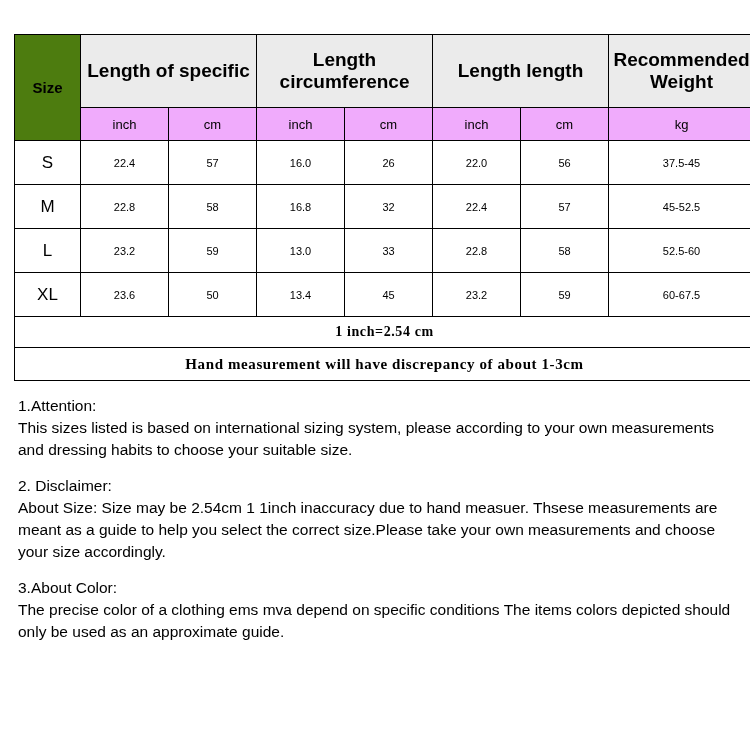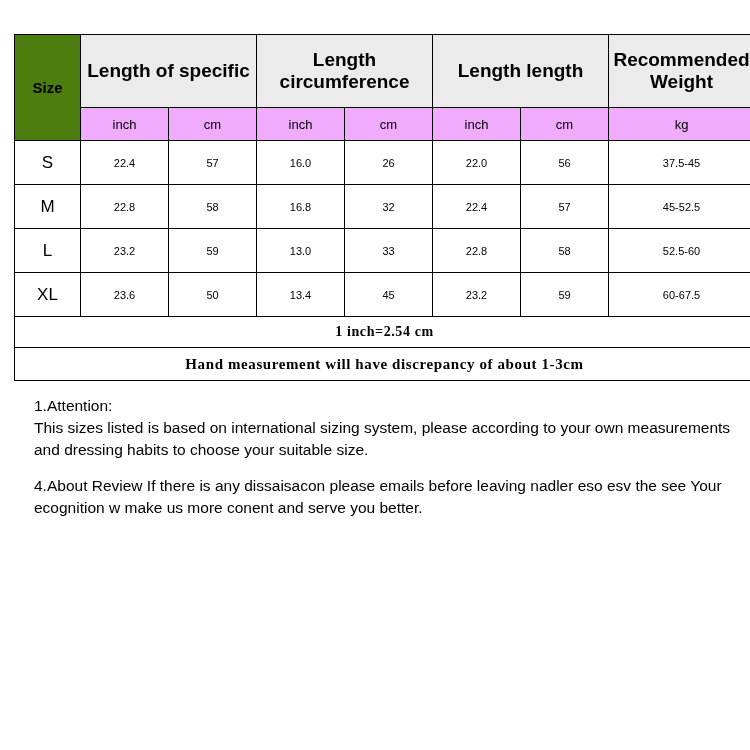--- a/index.html
+++ b/index.html
@@ -68,21 +68,21 @@
   .note-row.tall td {
     height: 32px;
     font-size: 15px;
   }
   .notes {
     margin: 14px 4px 0 4px;
     font-size: 15.5px;
     line-height: 1.42;
   }
   .notes p {
-    margin: 0 0 14px 16px;
+    margin: 0 0 14px 0;
   }
   .notes p:last-child {
     margin-bottom: 0;
   }
   col.c-size { width: 66px; }
   col.c-num  { width: 88px; }
   col.c-rec  { width: 146px; }
 </style>
 </head>
 <body>
@@ -163,16 +163,17 @@
         <td colspan="8">1 inch=2.54 cm</td>
       </tr>
       <tr class="note-row tall">
         <td colspan="8">Hand measurement will have discrepancy of about 1-3cm</td>
       </tr>
     </tbody>
   </table>
 
   <div class="notes">
     <p>1.Attention:<br>This sizes listed is based on international sizing system, please according to your own measurements and dressing   habits to choose your suitable size.</p>
-    <p>4.About Review If there is any dissaisacon please emails before leaving nadler eso esv the see Your ecognition w   make us more conent and serve you better.</p>
+    <p>2. Disclaimer:<br>About Size: Size may be 2.54cm 1 1inch inaccuracy due to hand measuer. Thsese measurements are meant as a   guide to help you select the correct size.Please take your own measurements and choose your size accordingly.</p>
+    <p>3.About Color:<br>The precise color of a clothing ems mva depend on specific conditions The items colors depicted should only be   used as an approximate guide.</p>
   </div>
 
 </div>
 
 </body></html>

